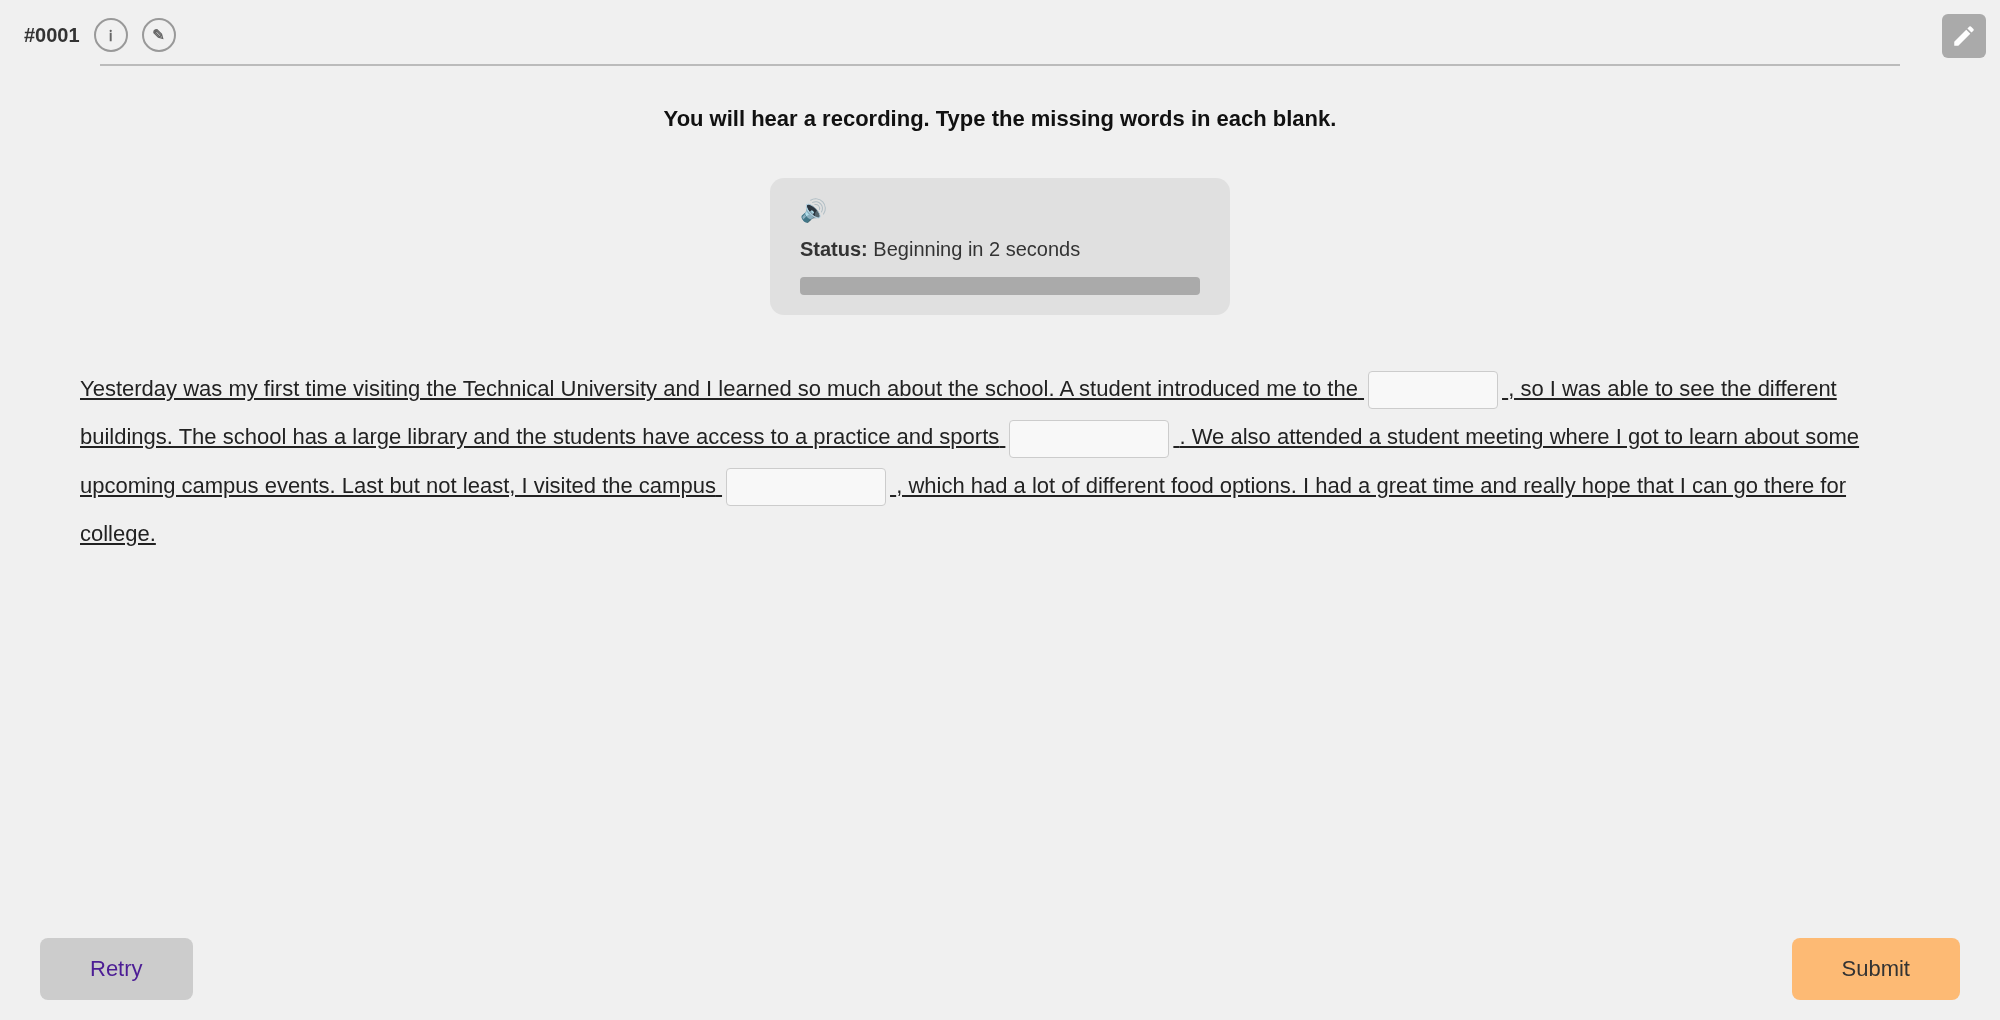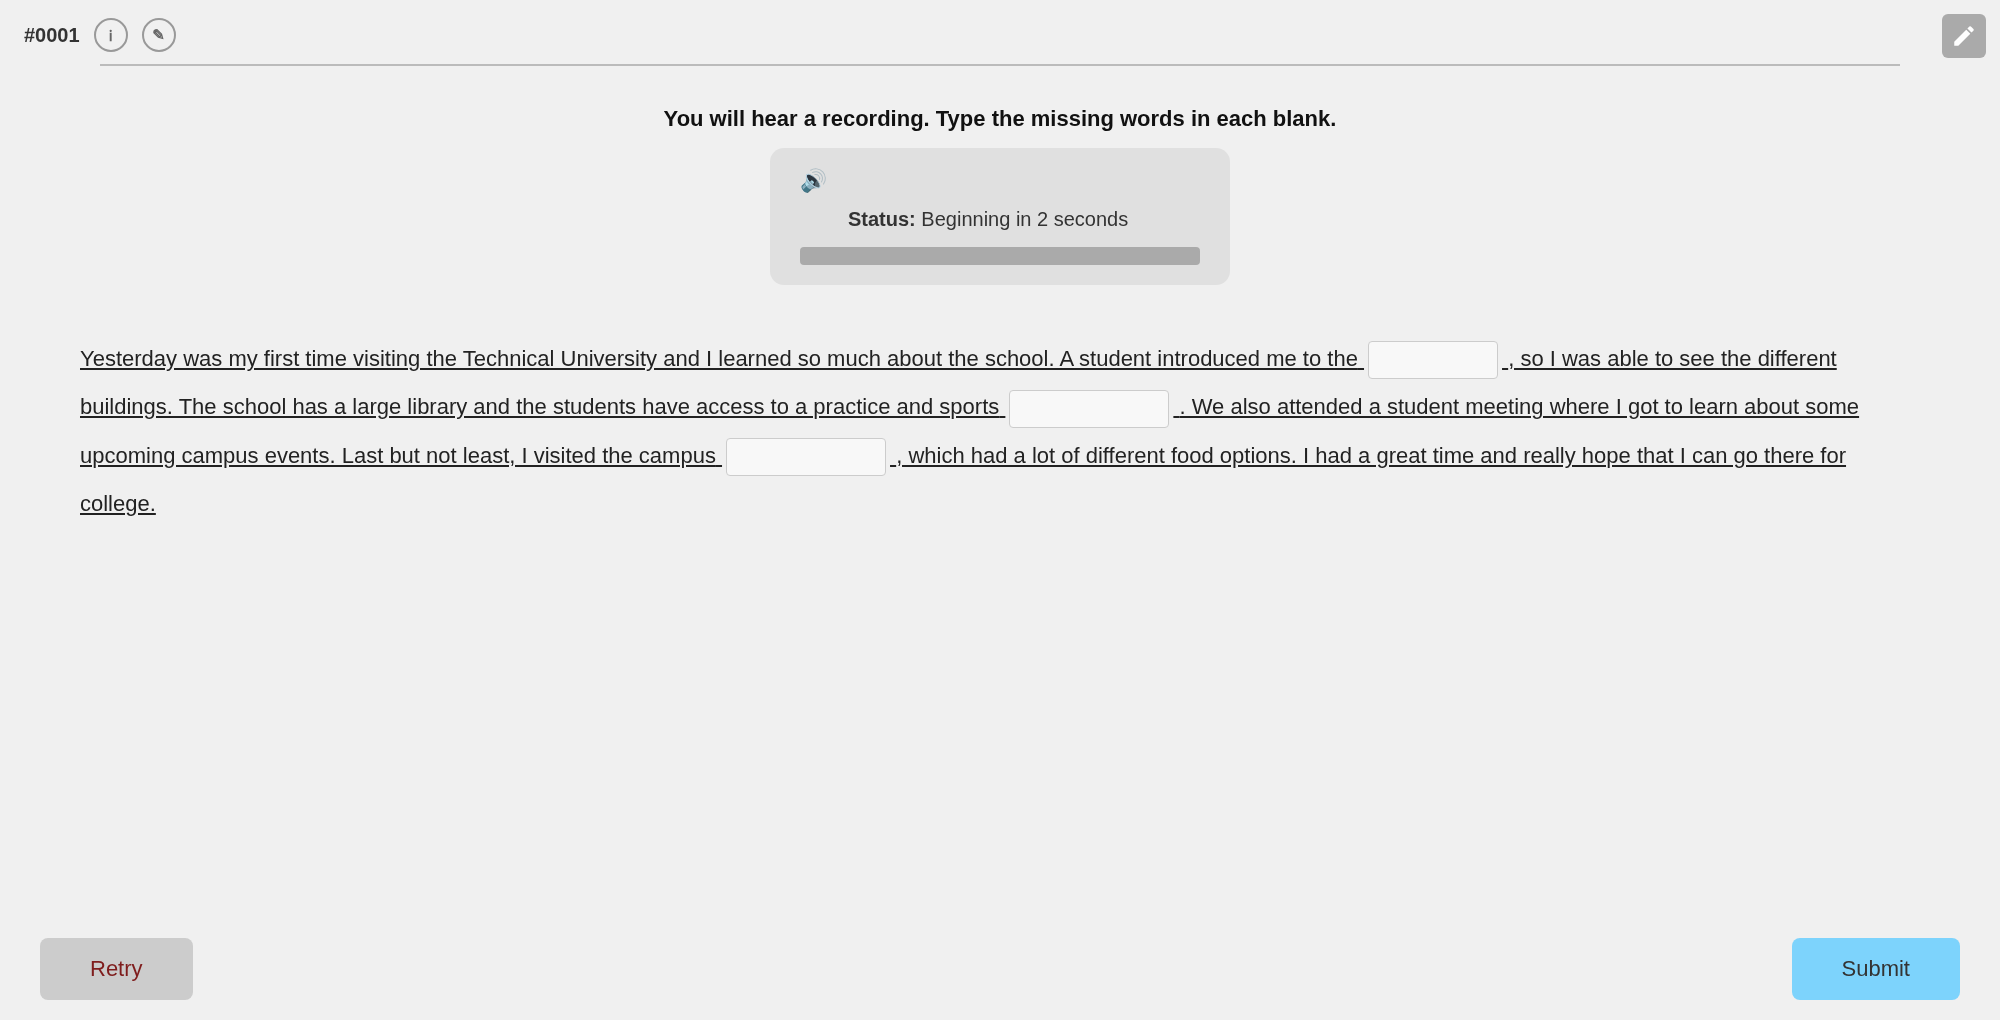--- a/index.html
+++ b/index.html
@@ -73,21 +73,21 @@
     }
 
     .main-content {
       padding: 40px 60px;
     }
 
     .instruction {
       text-align: center;
       font-size: 22px;
       font-weight: bold;
-      margin-bottom: 16px;
+      margin-bottom: 46px;
       color: #111;
     }
 
     .audio-player {
       background: #e0e0e0;
       border-radius: 14px;
       padding: 20px 30px 20px 30px;
       width: 460px;
       margin: 0 auto 50px auto;
     }
@@ -100,21 +100,20 @@
     }
 
     .speaker-icon {
       color: #555;
       font-size: 22px;
     }
 
     .status-line {
       font-size: 20px;
       color: #333;
-      margin-left: 48px;
     }
 
     .status-label {
       font-weight: bold;
     }
 
     .progress-bar-container {
       background: #aaa;
       border-radius: 4px;
       height: 18px;
@@ -162,26 +161,26 @@
       align-items: center;
     }
 
     .btn {
       font-size: 22px;
       padding: 18px 50px;
       border-radius: 8px;
       border: none;
       cursor: pointer;
       background: #ccc;
-      color: #7f1d1d;
+      color: #4c1d95;
       font-weight: normal;
     }
 
     .btn-submit {
-      background: #7dd3fc;
+      background: #fdba74;
       color: #333;
     }
   </style>
 </head>
 <body>
 
 <div class="header">
   <span class="item-number">#0001</span>
   <div class="icon-circle">
     <span>ℹ</span>

